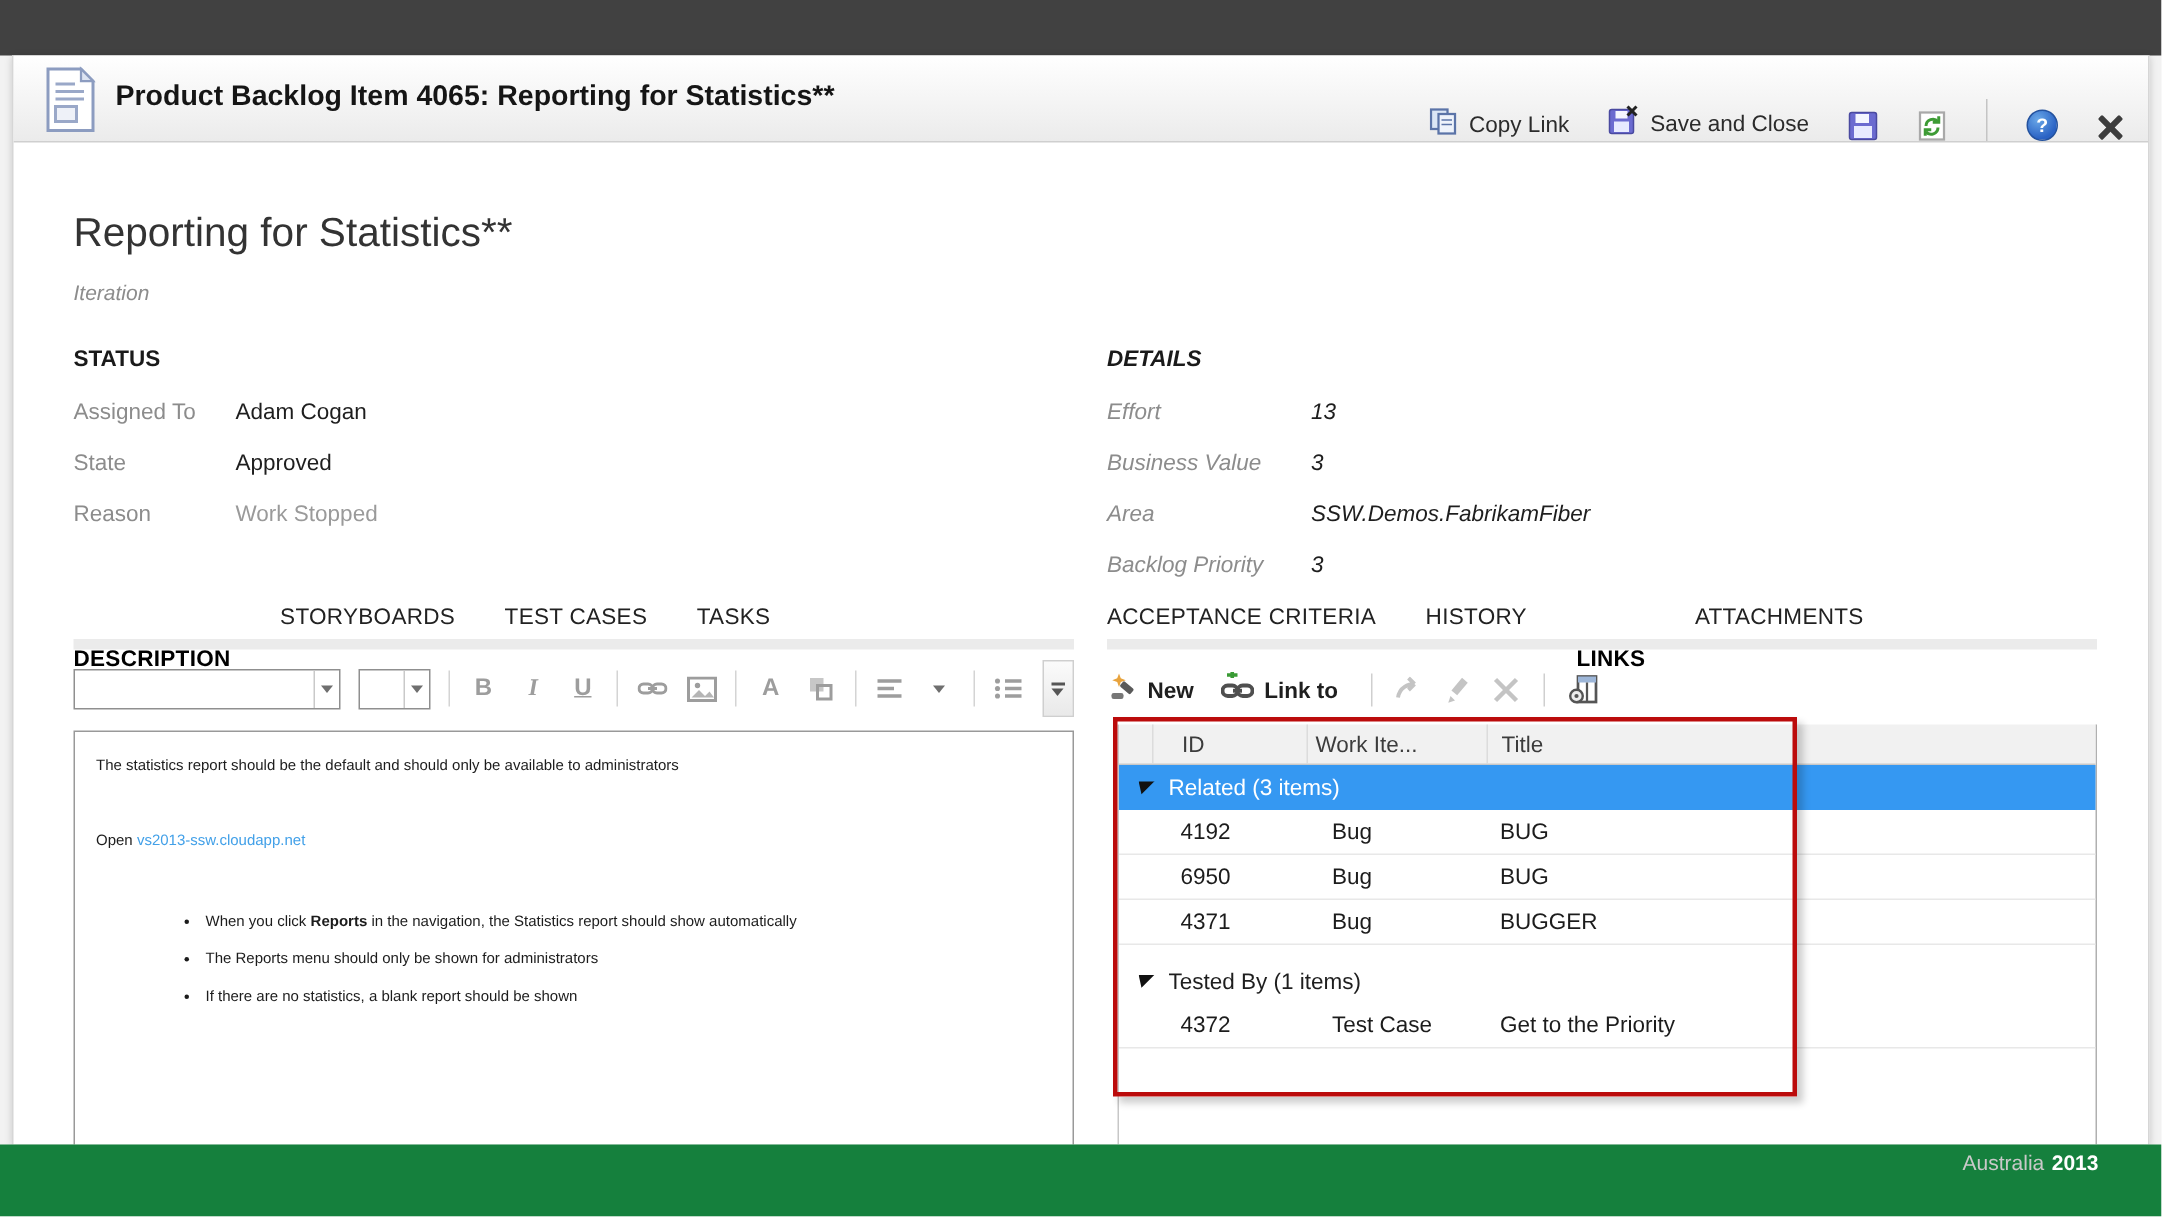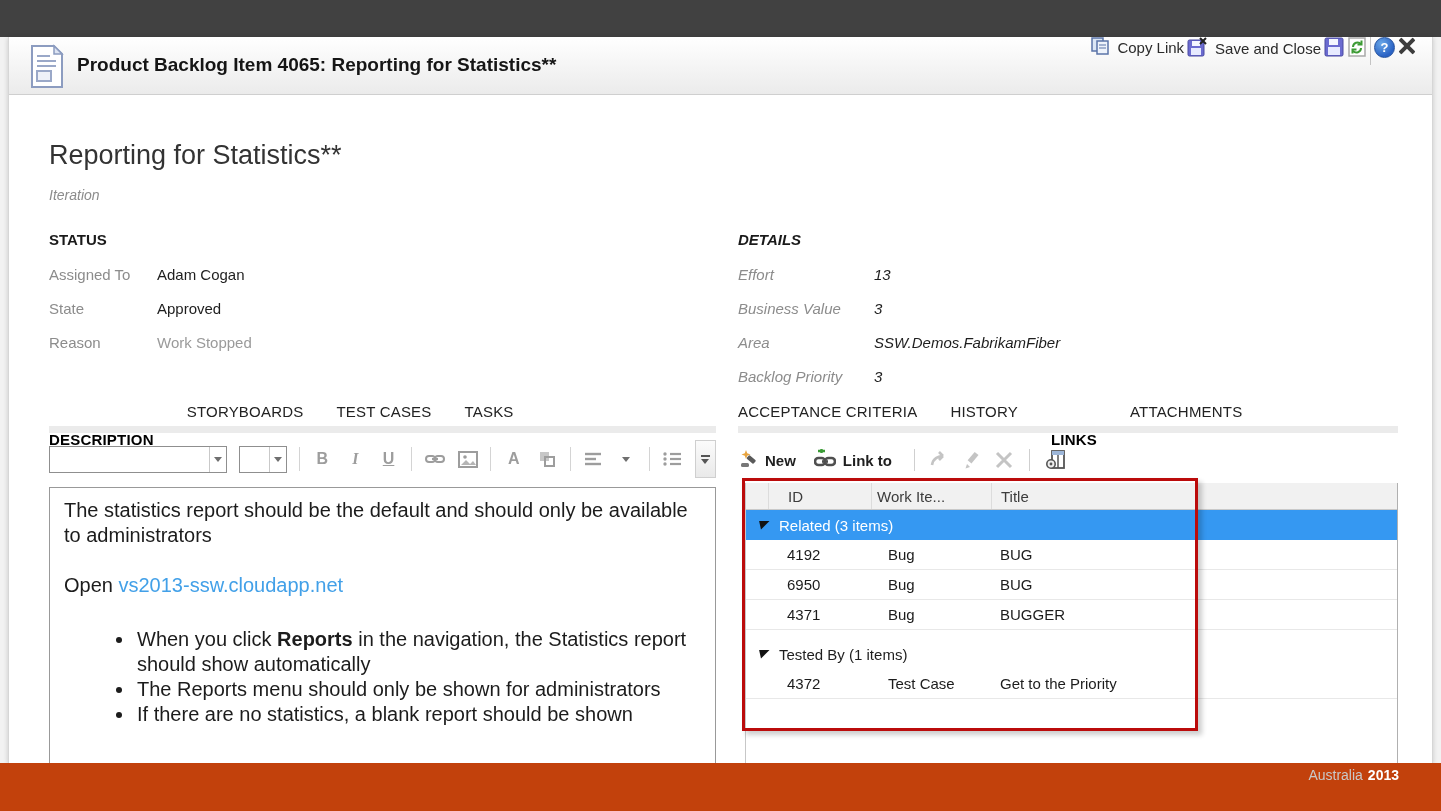--- a/index.html
+++ b/index.html
@@ -4,33 +4,33 @@
 <style>
   * { margin:0; padding:0; box-sizing:border-box; }
   html,body { width:1441px; height:811px; }
   body {
     position:relative; overflow:hidden;
     font-family:"Liberation Sans", sans-serif;
     background:#f2f2f2; color:#1e1e1e;
   }
   
   .top-bar { position:absolute; left:0; top:0; width:1441px; height:37px; background:#414141; }
-  .bottom-bar { position:absolute; left:0; top:763px; width:1441px; height:48px; background:#c2410c; }
+  .bottom-bar { position:absolute; left:0; top:763px; width:1441px; height:48px; background:#15803d; }
   .footer-brand { position:absolute; right:42px; top:4px; font-size:14px; color:#c9c9c9; }
   .footer-brand .year { color:#ffffff; font-weight:bold; margin-left:5px; }
 
   
   .window { position:absolute; left:8px; top:37px; width:1425px; height:726px;
             background:#ffffff; border-left:1px solid #d6d6d6; border-right:1px solid #d6d6d6;
             box-shadow:0 1px 5px rgba(0,0,0,.18); overflow:hidden; }
   .win-header { position:absolute; left:0; top:0; width:100%; height:58px;
                 background:linear-gradient(#ffffff,#ebebeb); border-bottom:1px solid #cfcfcf; }
   .doc-icon { position:absolute; left:20px; top:7px; }
   .win-title { position:absolute; left:68px; top:17px; font-size:19px; font-weight:bold; color:#151515; }
-  .header-toolbar { position:absolute; right:16px; top:0; height:57px; display:flex; align-items:flex-start; gap:3px; }
+  .header-toolbar { position:absolute; right:16px; top:0; height:57px; display:flex; align-items:flex-end; gap:26px; }
   .hbtn { display:flex; align-items:center; gap:6px; font-size:15px; color:#2b2b2b; cursor:pointer; }
   .htb-divider { width:1px; height:28px; background:#c4c4c4; }
   .icon-btn { display:flex; align-items:center; justify-content:center; cursor:pointer; }
   .help-circle { width:21px; height:21px; border-radius:50%;
                  background:radial-gradient(circle at 35% 30%, #6aa8e8, #2a62c4 70%);
                  border:1px solid #24529e; color:#fff; font-size:13px; font-weight:bold;
                  display:flex; align-items:center; justify-content:center; }
   .close-x { position:relative; width:18px; height:18px; }
   .close-x::before,.close-x::after { content:""; position:absolute; left:-1px; top:7px; width:20px; height:4px;
                  background:#3d3d3d; border-radius:1px; }
@@ -80,21 +80,21 @@
   .overflow-btn { margin-left:auto; width:22px; height:38px; background:linear-gradient(#fbfbfb,#e9e9e9);
                   border:1px solid #cfcfcf; display:flex; flex-direction:column; align-items:center;
                   justify-content:center; gap:2px; cursor:pointer; }
   .overflow-bar { width:9px; height:2px; background:#555; }
   .caret-sm { width:0; height:0; border-left:4px solid transparent; border-right:4px solid transparent;
               border-top:5px solid #555; }
 
   
   .desc-box { position:absolute; left:40px; top:450px; width:667px; height:280px;
               border:1px solid #999; background:#fff; padding:10px 14px;
-              font-size:20px; line-height:25px; color:#1c1c1c; }
+              font-size:10px; line-height:25px; color:#1c1c1c; }
   .desc-box .para2 { margin-top:25px; }
   .desc-link { color:#42a0e8; cursor:pointer; }
   .desc-box ul { margin-top:29px; padding-left:71px; list-style:disc; }
   .desc-box li { padding-left:2px; }
 
   
   .links-toolbar { position:absolute; left:729px; top:408px; height:30px; display:flex;
                    align-items:center; gap:10px; }
   .lbtn { display:flex; align-items:center; gap:7px; font-size:15px; font-weight:600; color:#1f1f1f;
           cursor:pointer; margin-right:8px; }

